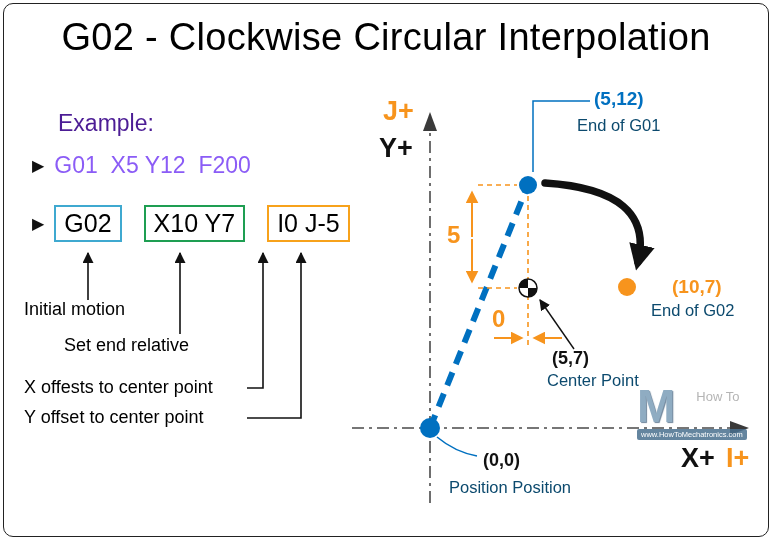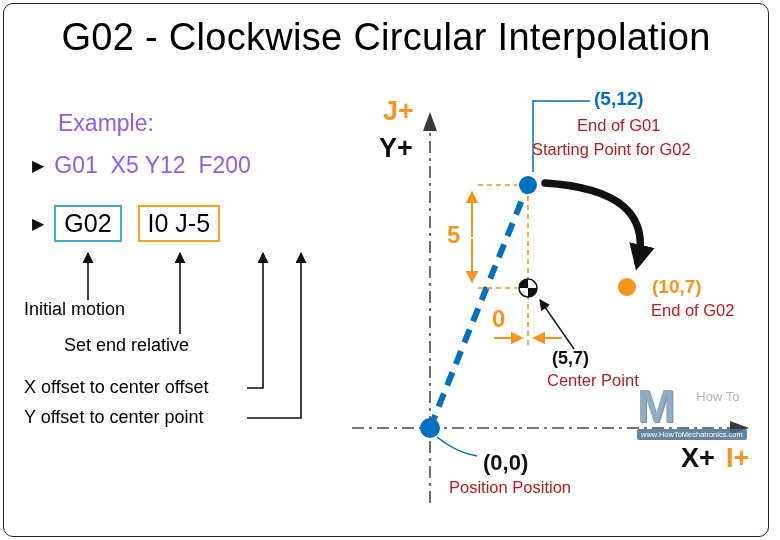--- a/index.html
+++ b/index.html
@@ -1,37 +1,37 @@
 <!DOCTYPE html>
 <html><head>
 <meta charset="utf-8">
 <style>
   html,body{margin:0;padding:0;background:#fff;}
   .canvas{position:relative;width:772px;height:540px;background:#fff;overflow:hidden;
           font-family:"Liberation Sans",sans-serif;color:#111;}
   .frame{position:absolute;inset:3px;border:1.5px solid #222;border-radius:10px;pointer-events:none;}
   .abs{position:absolute;}
   .title{left:0;top:16px;width:100%;text-align:center;font-size:38px;color:#000;letter-spacing:.3px;}
-  .heading{left:58px;top:110px;font-size:23px;color:#8b5cf6;}
+  .heading{left:58px;top:110px;font-size:23px;color:#4c1d95;}
   .line{display:flex;align-items:center;}
   .bullet{font-size:16px;color:#111;margin-right:10px;}
   .code1{color:#8b5cf6;font-size:23px;white-space:pre;font-weight:500;}
-  .boxes{display:flex;gap:16px;align-items:center;}
+  .boxes{display:flex;gap:22px;align-items:center;}
   .gbox{font-size:25px;color:#000;padding:2px 8px;border:2px solid;background:#fff;white-space:pre;}
   .box-motion{border-color:#3FA9D0;}
   .box-end{border-color:#1E9E52;}
   .box-off{border-color:#F7A21B;}
   .ann{font-size:18px;color:#000;}
   .note{font-size:17px;color:#7a7a7a;}
   .axis-lbl{font-size:27px;font-weight:bold;}
   .orange{color:#F7941D;}
   .blue{color:#0070C0;}
   .black{color:#111;}
   .coord{font-size:19px;font-weight:bold;}
-  .cap{font-size:16.5px;color:#b91c1c;}
+  .cap{font-size:16.5px;color:#0c4a6e;}
   .dim{font-size:24px;font-weight:bold;color:#F7941D;}
   .wm{left:637px;top:386px;opacity:.85;}
   .wm-row{display:flex;align-items:flex-start;}
   .wm-m{font-size:46px;line-height:40px;font-weight:bold;color:#7C9EB8;text-shadow:1px 1px 1px #56708a;}
   .wm-howto{font-size:13px;color:#a8a8a8;margin:3px 0 0 21px;}
   .wm-url{margin-top:3px;background:#49708F;color:#fff;font-size:7.5px;padding:1px 4px;border-radius:2px;white-space:nowrap;}
   svg{position:absolute;left:0;top:0;}
 </style>
 </head>
 <body>
@@ -95,48 +95,48 @@
 
   <div class="abs line" style="left:32px;top:152px;">
     <span class="bullet">▶</span>
     <span class="code1">G01  X5 Y12  F200</span>
   </div>
 
   <div class="abs line" style="left:32px;top:205px;">
     <span class="bullet">▶</span>
     <span class="boxes">
       <span class="gbox box-motion">G02</span>
+      <span class="gbox box-end">X10 Y7</span>
       <span class="gbox box-off">I0 J-5</span>
     </span>
   </div>
 
   <div class="abs ann" style="left:24px;top:299px;">Initial motion</div>
   <div class="abs ann" style="left:64px;top:335px;">Set end relative</div>
-  <div class="abs ann" style="left:24px;top:377px;">X offset to center offset</div>
+  <div class="abs ann" style="left:24px;top:377px;">X offests to center point</div>
   <div class="abs ann" style="left:24px;top:407px;">Y offset to center point</div>
 
   <div class="abs axis-lbl orange" style="left:383px;top:96px;">J+</div>
   <div class="abs axis-lbl black" style="left:379px;top:133px;">Y+</div>
   <div class="abs axis-lbl black" style="left:681px;top:443px;">X+</div>
   <div class="abs axis-lbl orange" style="left:726px;top:443px;">I+</div>
 
   <div class="abs dim" style="left:447px;top:221px;">5</div>
   <div class="abs dim" style="left:492px;top:305px;">0</div>
 
   <div class="abs coord blue" style="left:594px;top:88px;text-align:center;">(5,12)</div>
   <div class="abs cap" style="left:577px;top:116px;">End of G01</div>
-  <div class="abs cap" style="left:532px;top:140px;">Starting Point for G02</div>
 
-  <div class="abs coord orange" style="left:652px;top:276px;">(10,7)</div>
+  <div class="abs coord orange" style="left:672px;top:276px;">(10,7)</div>
   <div class="abs cap" style="left:651px;top:301px;">End of G02</div>
 
   <div class="abs coord black" style="left:552px;top:348px;font-size:18px;">(5,7)</div>
   <div class="abs cap" style="left:547px;top:371px;">Center Point</div>
 
-  <div class="abs coord black" style="left:483px;top:450px;font-size:22px;">(0,0)</div>
+  <div class="abs coord black" style="left:483px;top:450px;font-size:18px;">(0,0)</div>
   <div class="abs cap" style="left:449px;top:478px;">Position Position</div>
 
   <div class="abs wm">
     <div class="wm-row">
       <span class="wm-m">M</span>
       <span class="wm-howto">How To</span>
     </div>
     <div class="wm-url">www.HowToMechatronics.com</div>
   </div>
 

